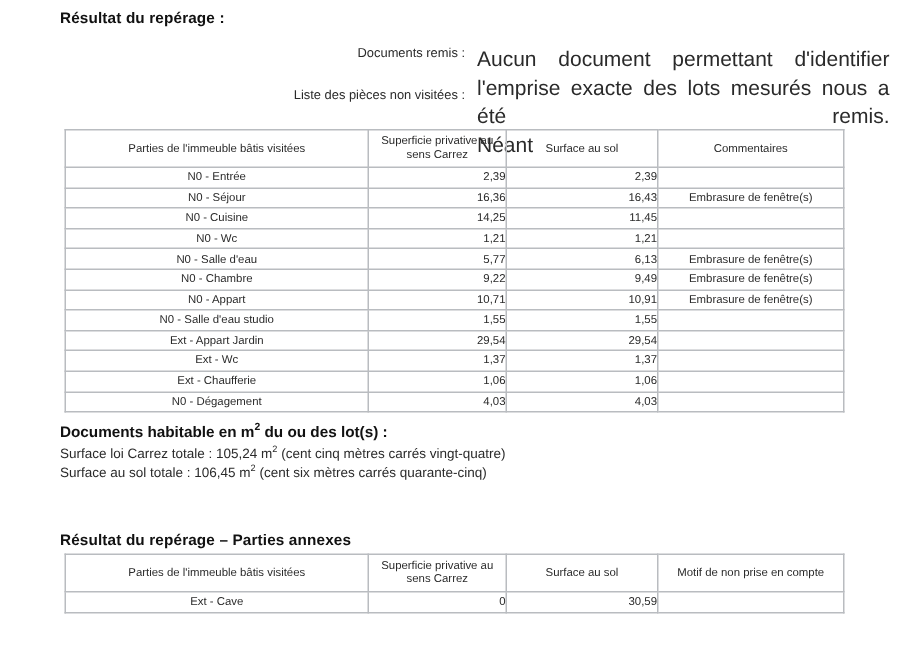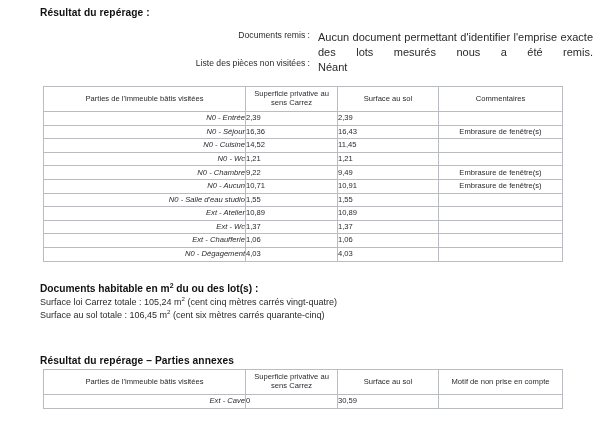--- a/index.html
+++ b/index.html
@@ -54,21 +54,21 @@
     text-align: right;
   }
   .intro-left .lbl { display: block; }
   .intro-left .lbl.second { margin-top: 16px; padding-left: 31px; }
 
   .intro-right {
     position: absolute;
     left: 278px;
     top: 0;
     width: 275px;
-    font-size: 11px;
+    font-size: 14px;
     line-height: 1.35;
     color: #2a2a2a;
   }
   .intro-right .justified {
     text-align: justify;
     text-align-last: justify;
     display: block;
   }
   .intro-right .plain { display: block; }
 
@@ -94,22 +94,22 @@
     font-weight: normal;
     text-align: center;
     line-height: 1.15;
     color: #2a2a2a;
     padding: 1px 3px;
   }
   table.doc-table tbody td {
     height: 12.6px;
     line-height: 1.1;
   }
-  td.c-name  { text-align: right;  padding-left: 5px; font-style: italic; }
-  td.c-num   { text-align: left; }
+  td.c-name  { text-align: center;  padding-left: 5px; }
+  td.c-num   { text-align: right; }
   td.c-note  { text-align: center; }
 
   
   th.faded { color: #b3b6bb; }
 
   
   .summary {
     position: absolute;
     left: 40px;
     top: 283px;
@@ -173,52 +173,58 @@
           <td class="c-note"></td>
         </tr>
         <tr>
           <td class="c-name">N0 - Séjour</td>
           <td class="c-num">16,36</td>
           <td class="c-num">16,43</td>
           <td class="c-note">Embrasure de fenêtre(s)</td>
         </tr>
         <tr>
           <td class="c-name">N0 - Cuisine</td>
-          <td class="c-num">14,52</td>
+          <td class="c-num">14,25</td>
           <td class="c-num">11,45</td>
           <td class="c-note"></td>
         </tr>
         <tr>
           <td class="c-name">N0 - Wc</td>
           <td class="c-num">1,21</td>
           <td class="c-num">1,21</td>
           <td class="c-note"></td>
         </tr>
         <tr>
+          <td class="c-name">N0 - Salle d'eau</td>
+          <td class="c-num">5,77</td>
+          <td class="c-num">6,13</td>
+          <td class="c-note">Embrasure de fenêtre(s)</td>
+        </tr>
+        <tr>
           <td class="c-name">N0 - Chambre</td>
           <td class="c-num">9,22</td>
           <td class="c-num">9,49</td>
           <td class="c-note">Embrasure de fenêtre(s)</td>
         </tr>
         <tr>
-          <td class="c-name">N0 - Aucun</td>
+          <td class="c-name">N0 - Appart</td>
           <td class="c-num">10,71</td>
           <td class="c-num">10,91</td>
           <td class="c-note">Embrasure de fenêtre(s)</td>
         </tr>
         <tr>
           <td class="c-name">N0 - Salle d'eau studio</td>
           <td class="c-num">1,55</td>
           <td class="c-num">1,55</td>
           <td class="c-note"></td>
         </tr>
         <tr>
-          <td class="c-name">Ext - Atelier</td>
-          <td class="c-num">10,89</td>
-          <td class="c-num">10,89</td>
+          <td class="c-name">Ext - Appart Jardin</td>
+          <td class="c-num">29,54</td>
+          <td class="c-num">29,54</td>
           <td class="c-note"></td>
         </tr>
         <tr>
           <td class="c-name">Ext - Wc</td>
           <td class="c-num">1,37</td>
           <td class="c-num">1,37</td>
           <td class="c-note"></td>
         </tr>
         <tr>
           <td class="c-name">Ext - Chaufferie</td>

